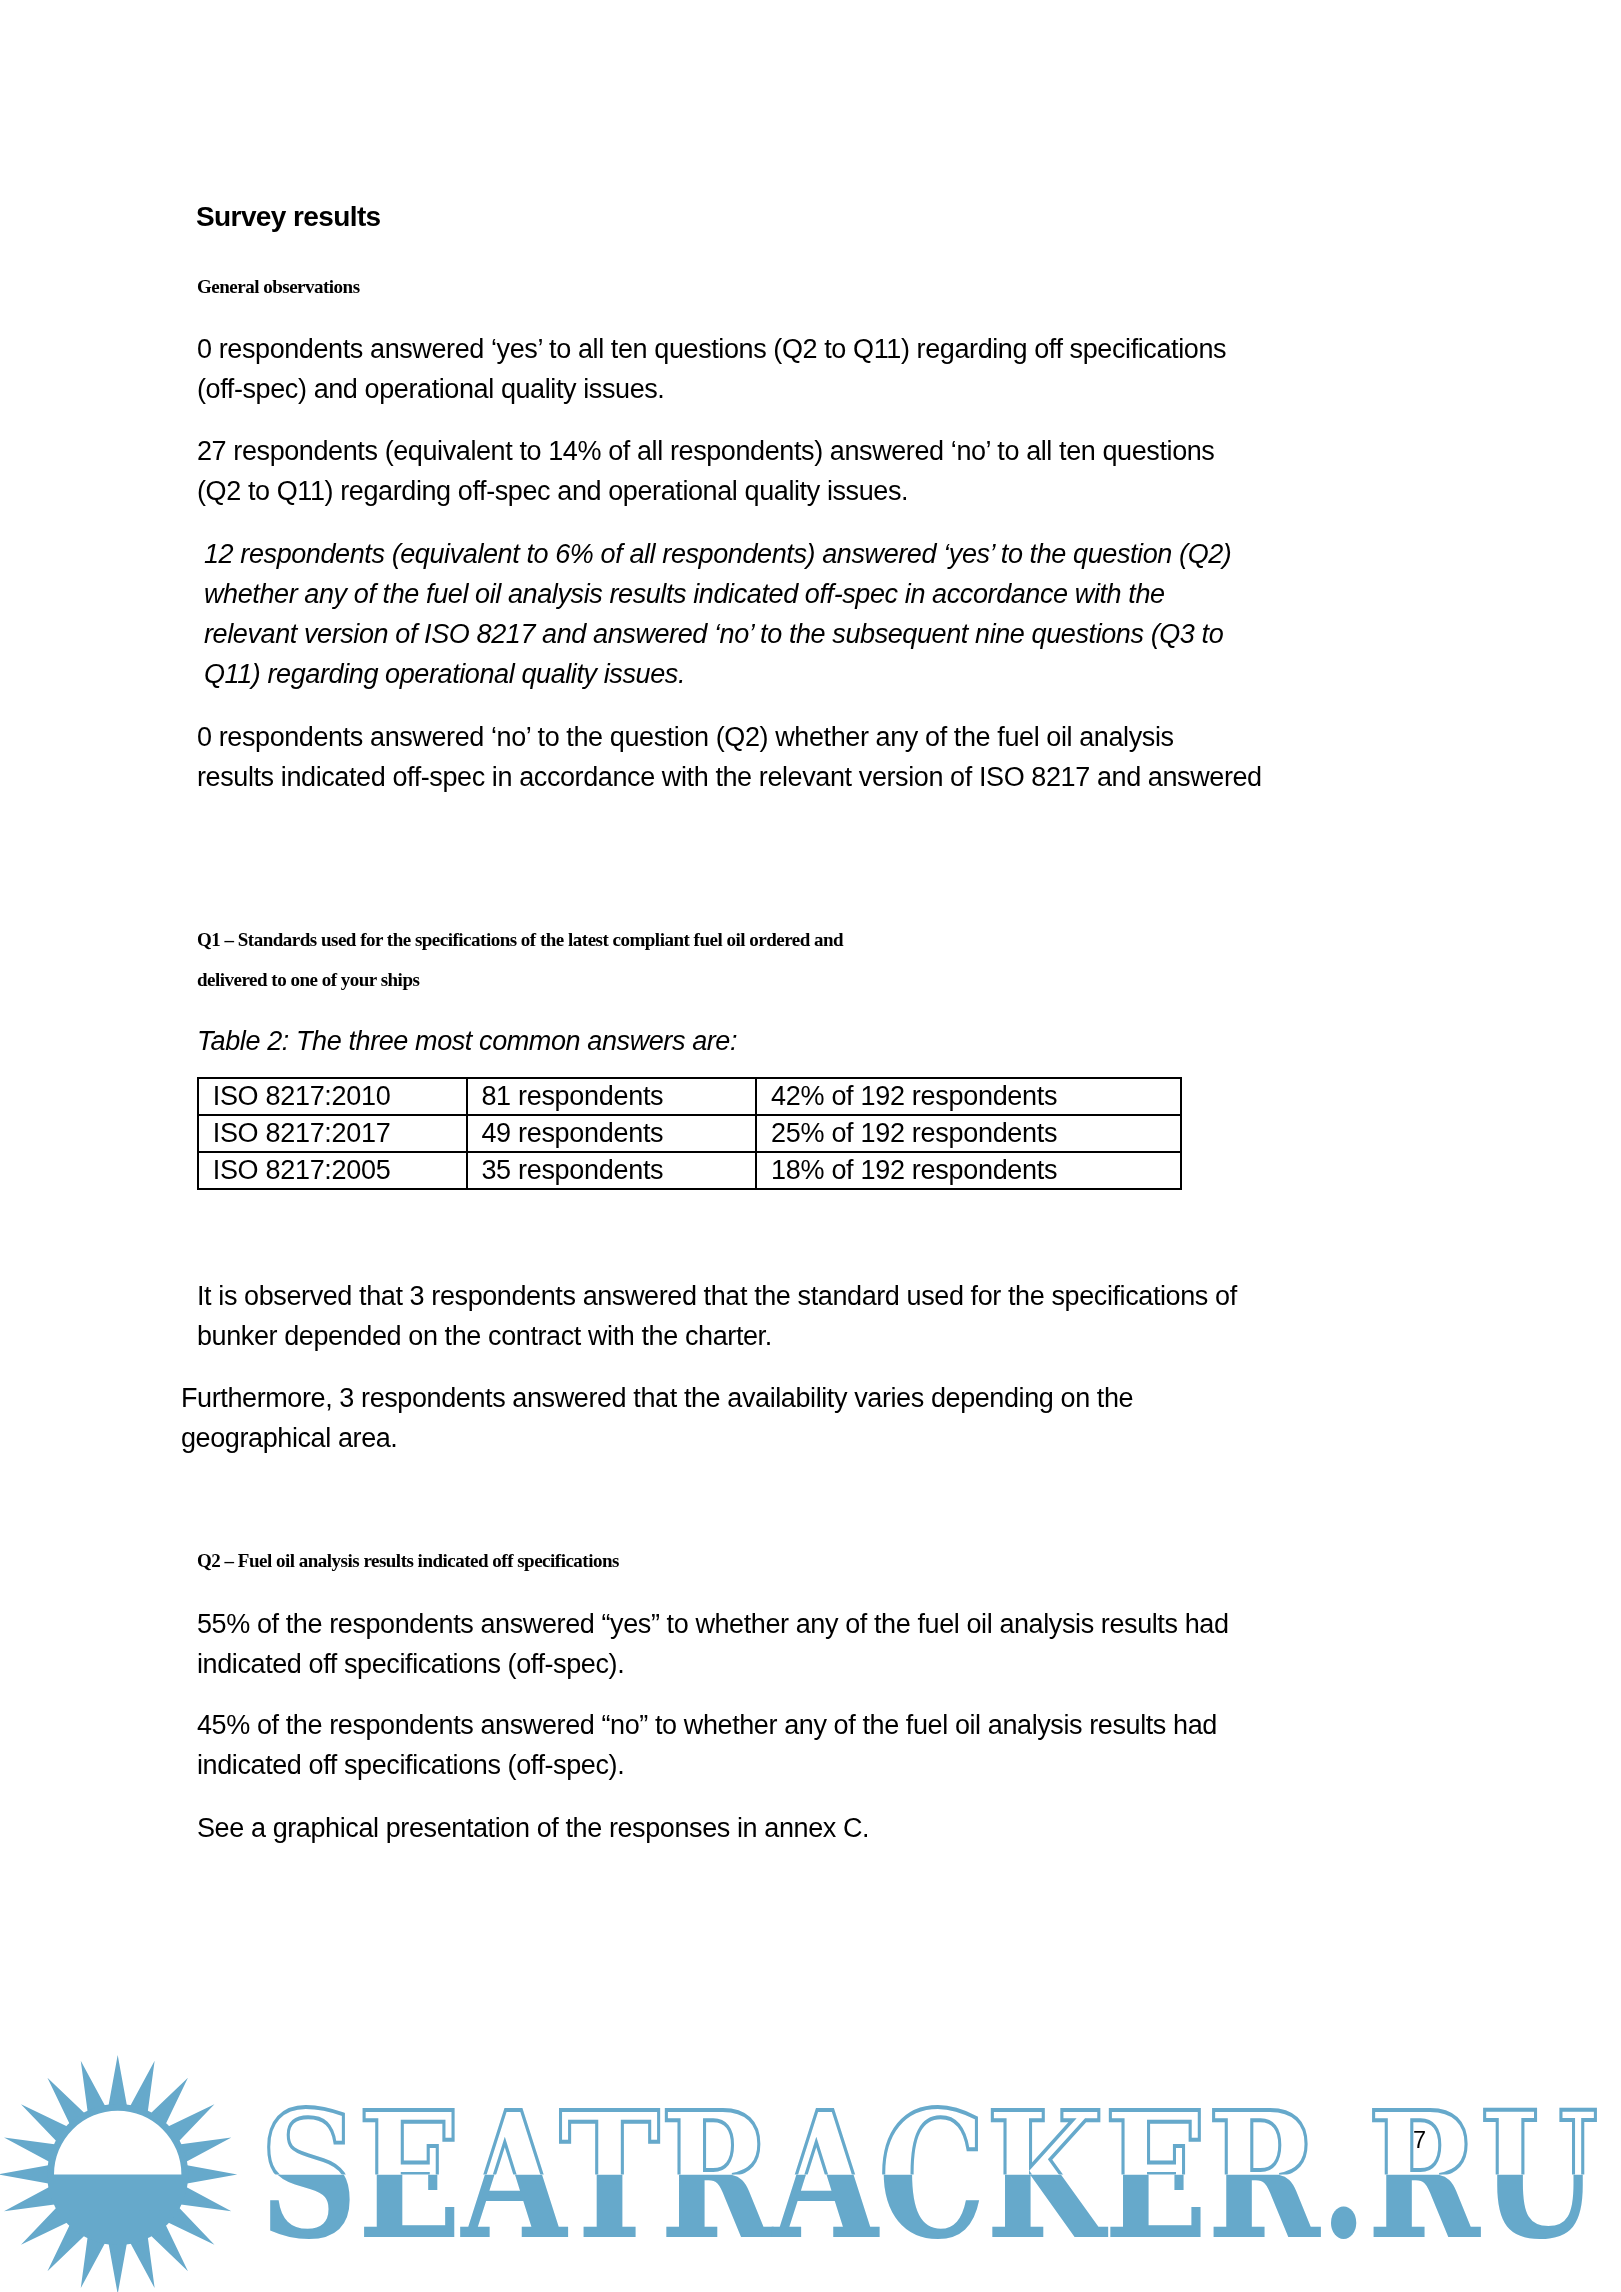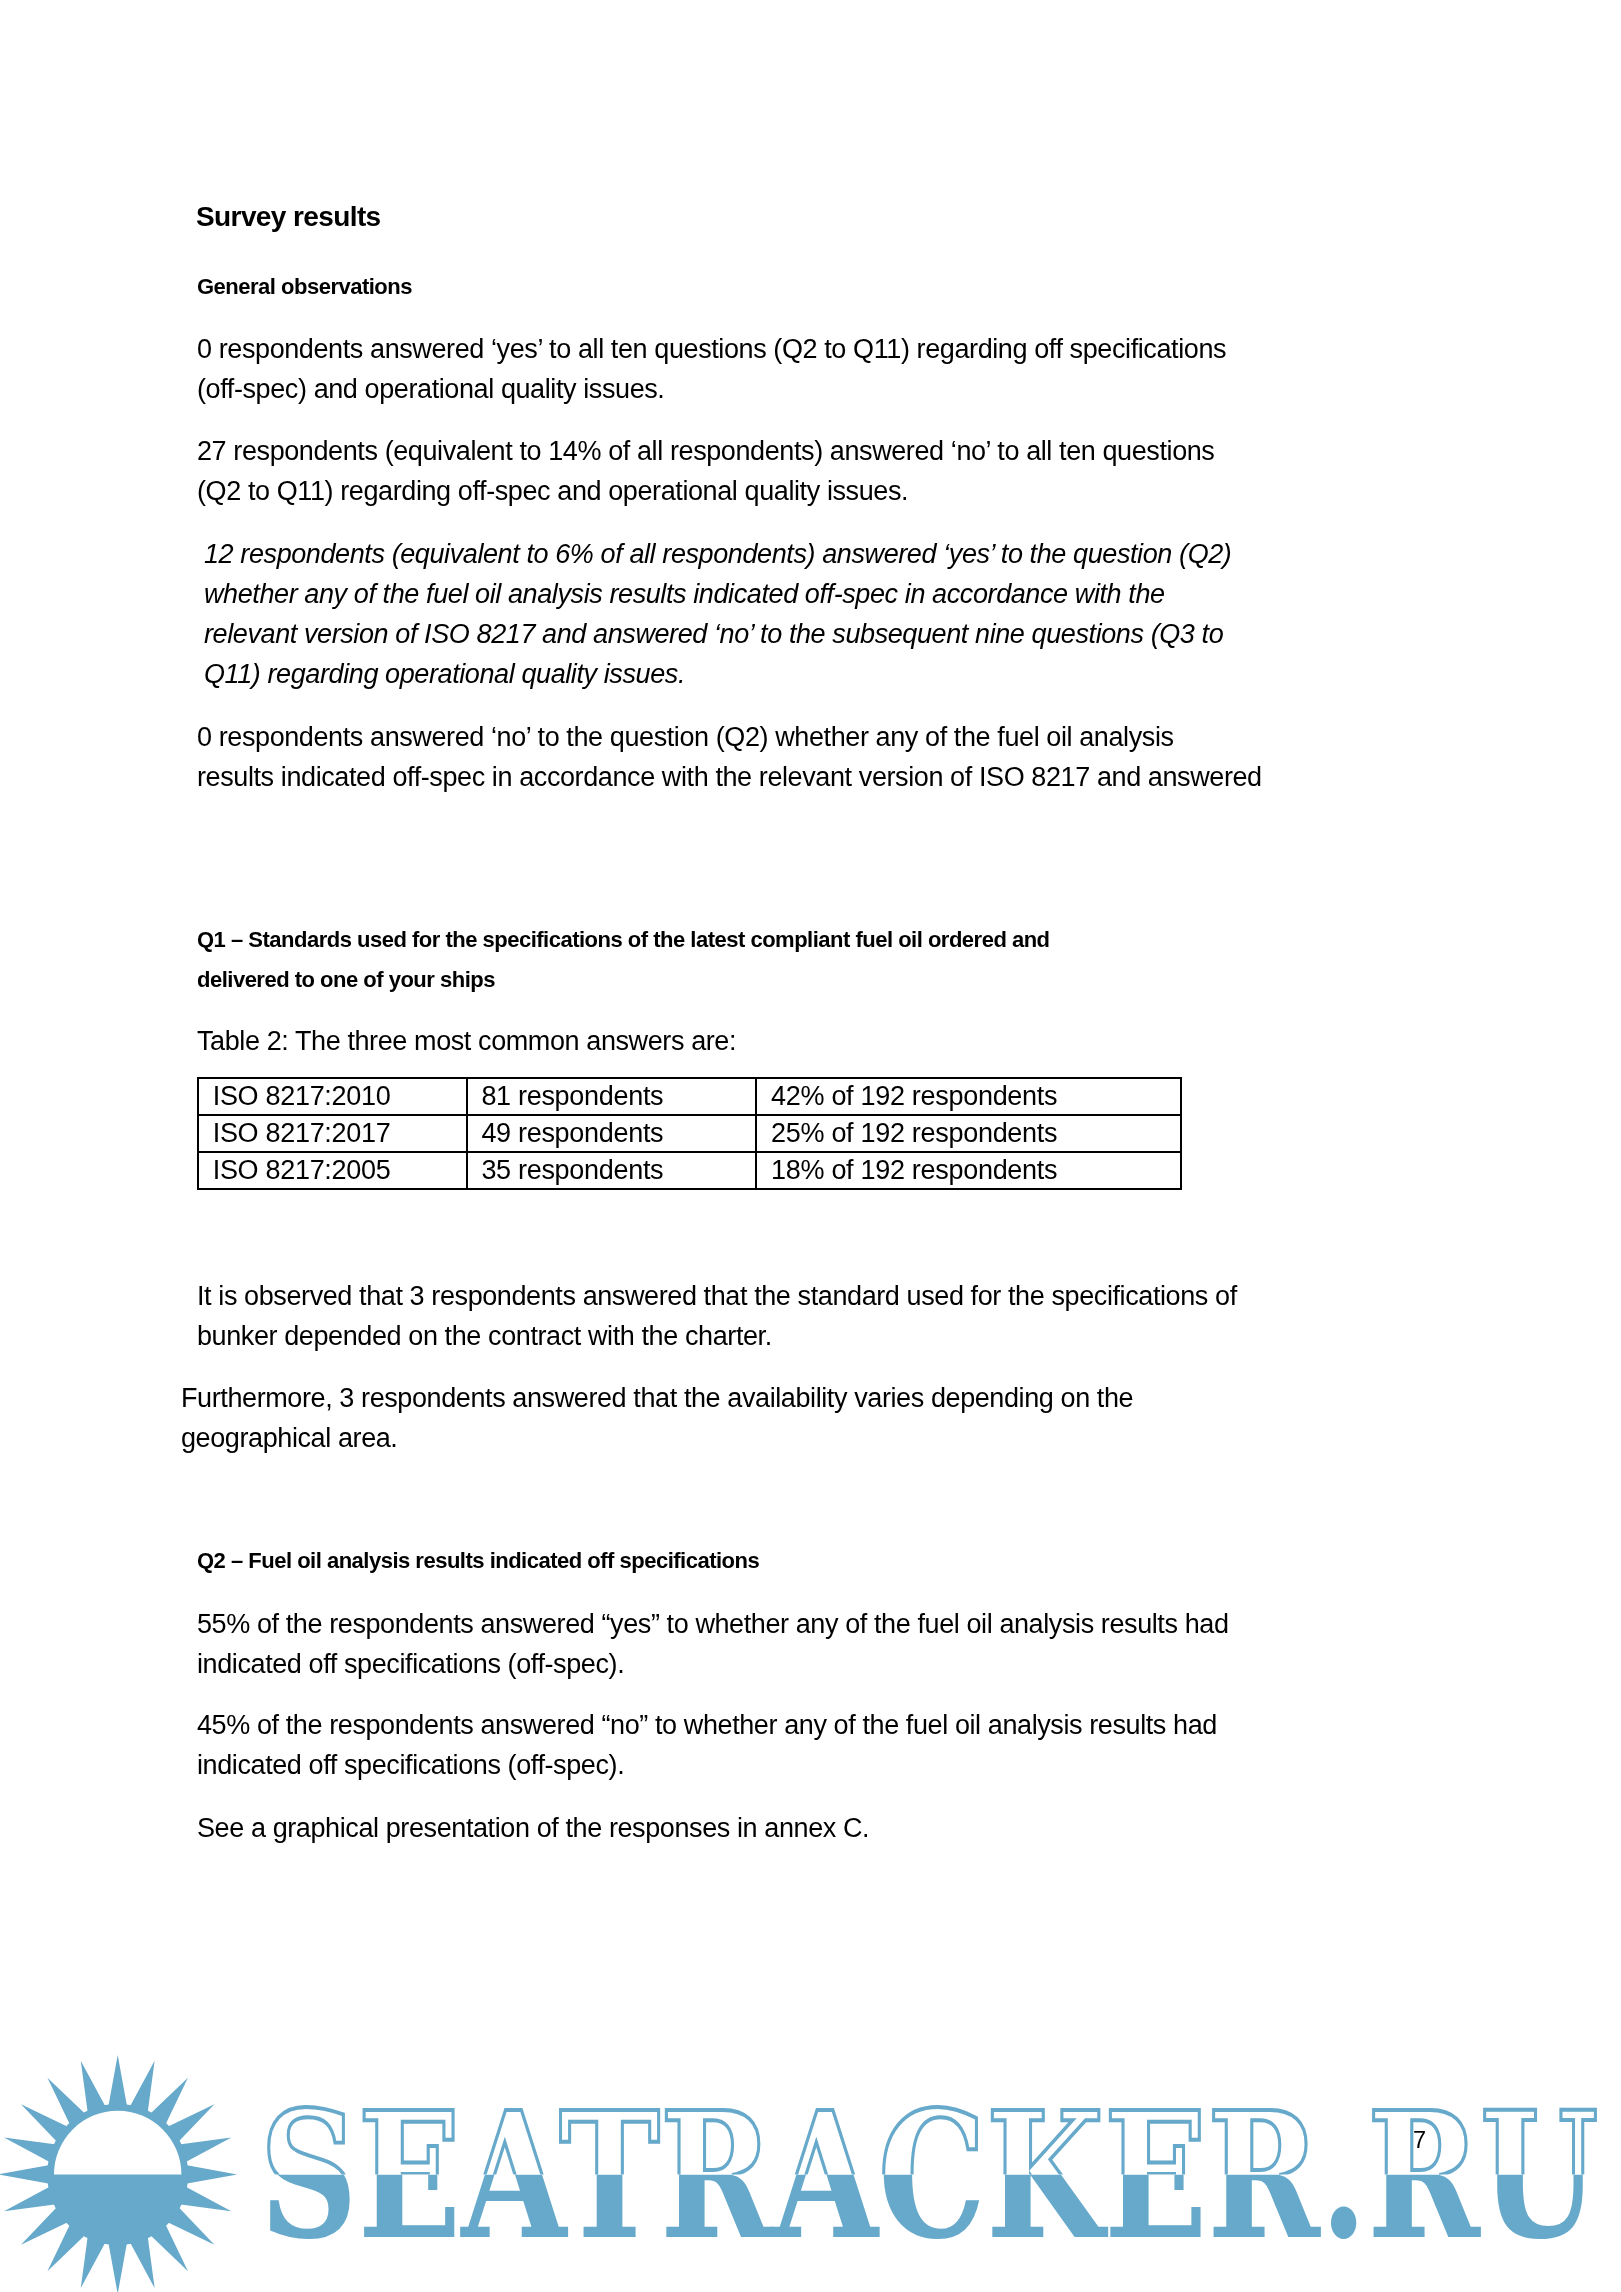--- a/index.html
+++ b/index.html
@@ -1,23 +1,23 @@
 <!DOCTYPE html>
 <html><head>
 <meta charset="utf-8">
 <style>
   html, body { margin: 0; padding: 0; background: #ffffff; }
   body { width: 1621px; height: 2293px; position: relative; overflow: hidden;
          font-family: "Liberation Sans", sans-serif; color: #000000; }
   .abs { position: absolute; }
   .h1 { font-weight: bold; font-size: 28px; letter-spacing: -0.6px; white-space: nowrap; }
-  .h2 { font-weight: bold; font-size: 22px; letter-spacing: -0.5px; white-space: nowrap; line-height: 40px; }
+  .h2 { font-weight: bold; font-size: 19px; letter-spacing: -0.5px; white-space: nowrap; line-height: 40px; font-family: Liberation Serif, serif; }
   .para { font-size: 27px; letter-spacing: -0.4px; line-height: 40px; white-space: nowrap; }
   .para .line { display: block; height: 40px; }
-  .caption { font-size: 27px; letter-spacing: -0.4px; white-space: nowrap; }
+  .caption { font-size: 27px; letter-spacing: -0.4px; white-space: nowrap; font-style: italic; }
 
   table.data { position: absolute; left: 197px; top: 1077px; border-collapse: collapse;
                font-size: 27px; letter-spacing: -0.3px; }
   table.data td { border: 2.9px solid #000; height: 35px; padding: 0 0 0 13.7px; white-space: nowrap;
                   vertical-align: middle; line-height: 35px; }
   table.data td.c1 { width: 253px; }
   table.data td.c2 { width: 274px; }
   table.data td.c3 { width: 409px; }
 
   .pageno { position: absolute; left: 1413px; top: 2127px; font-size: 23.5px; color: #000; z-index: 3; }

